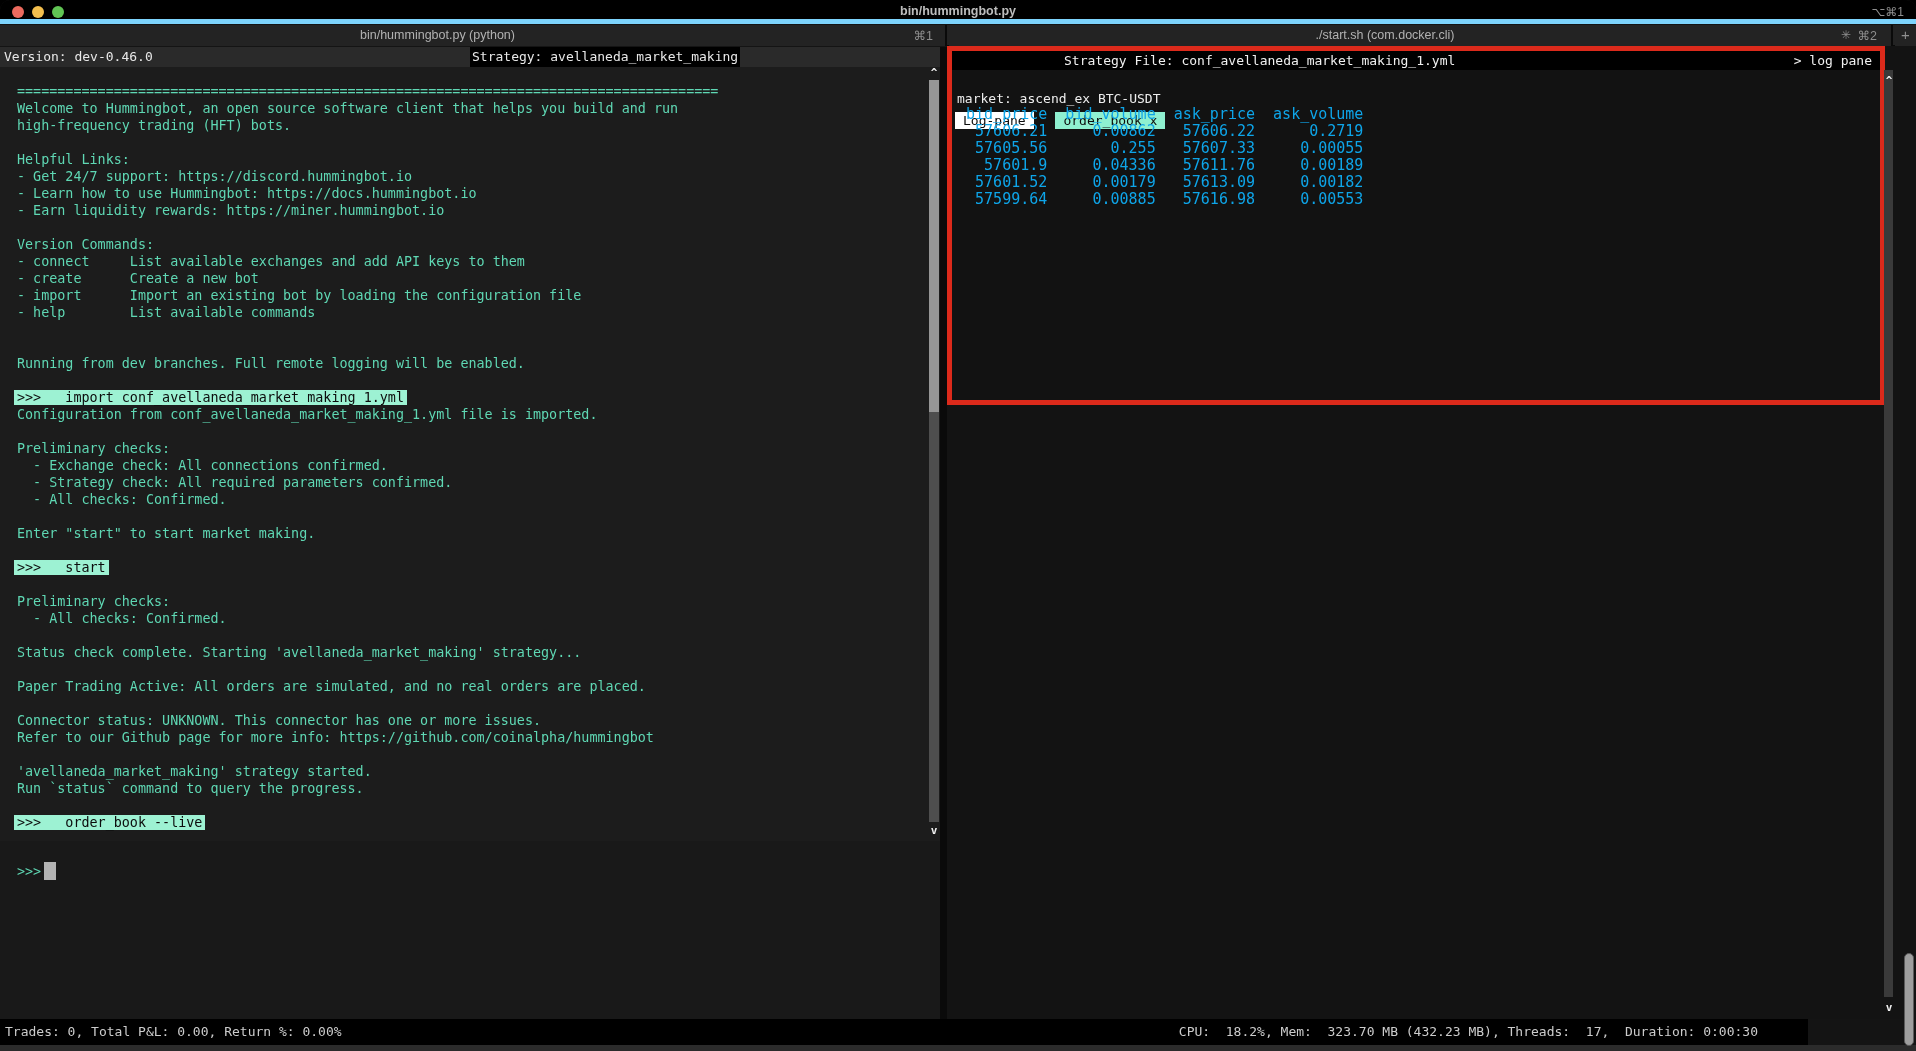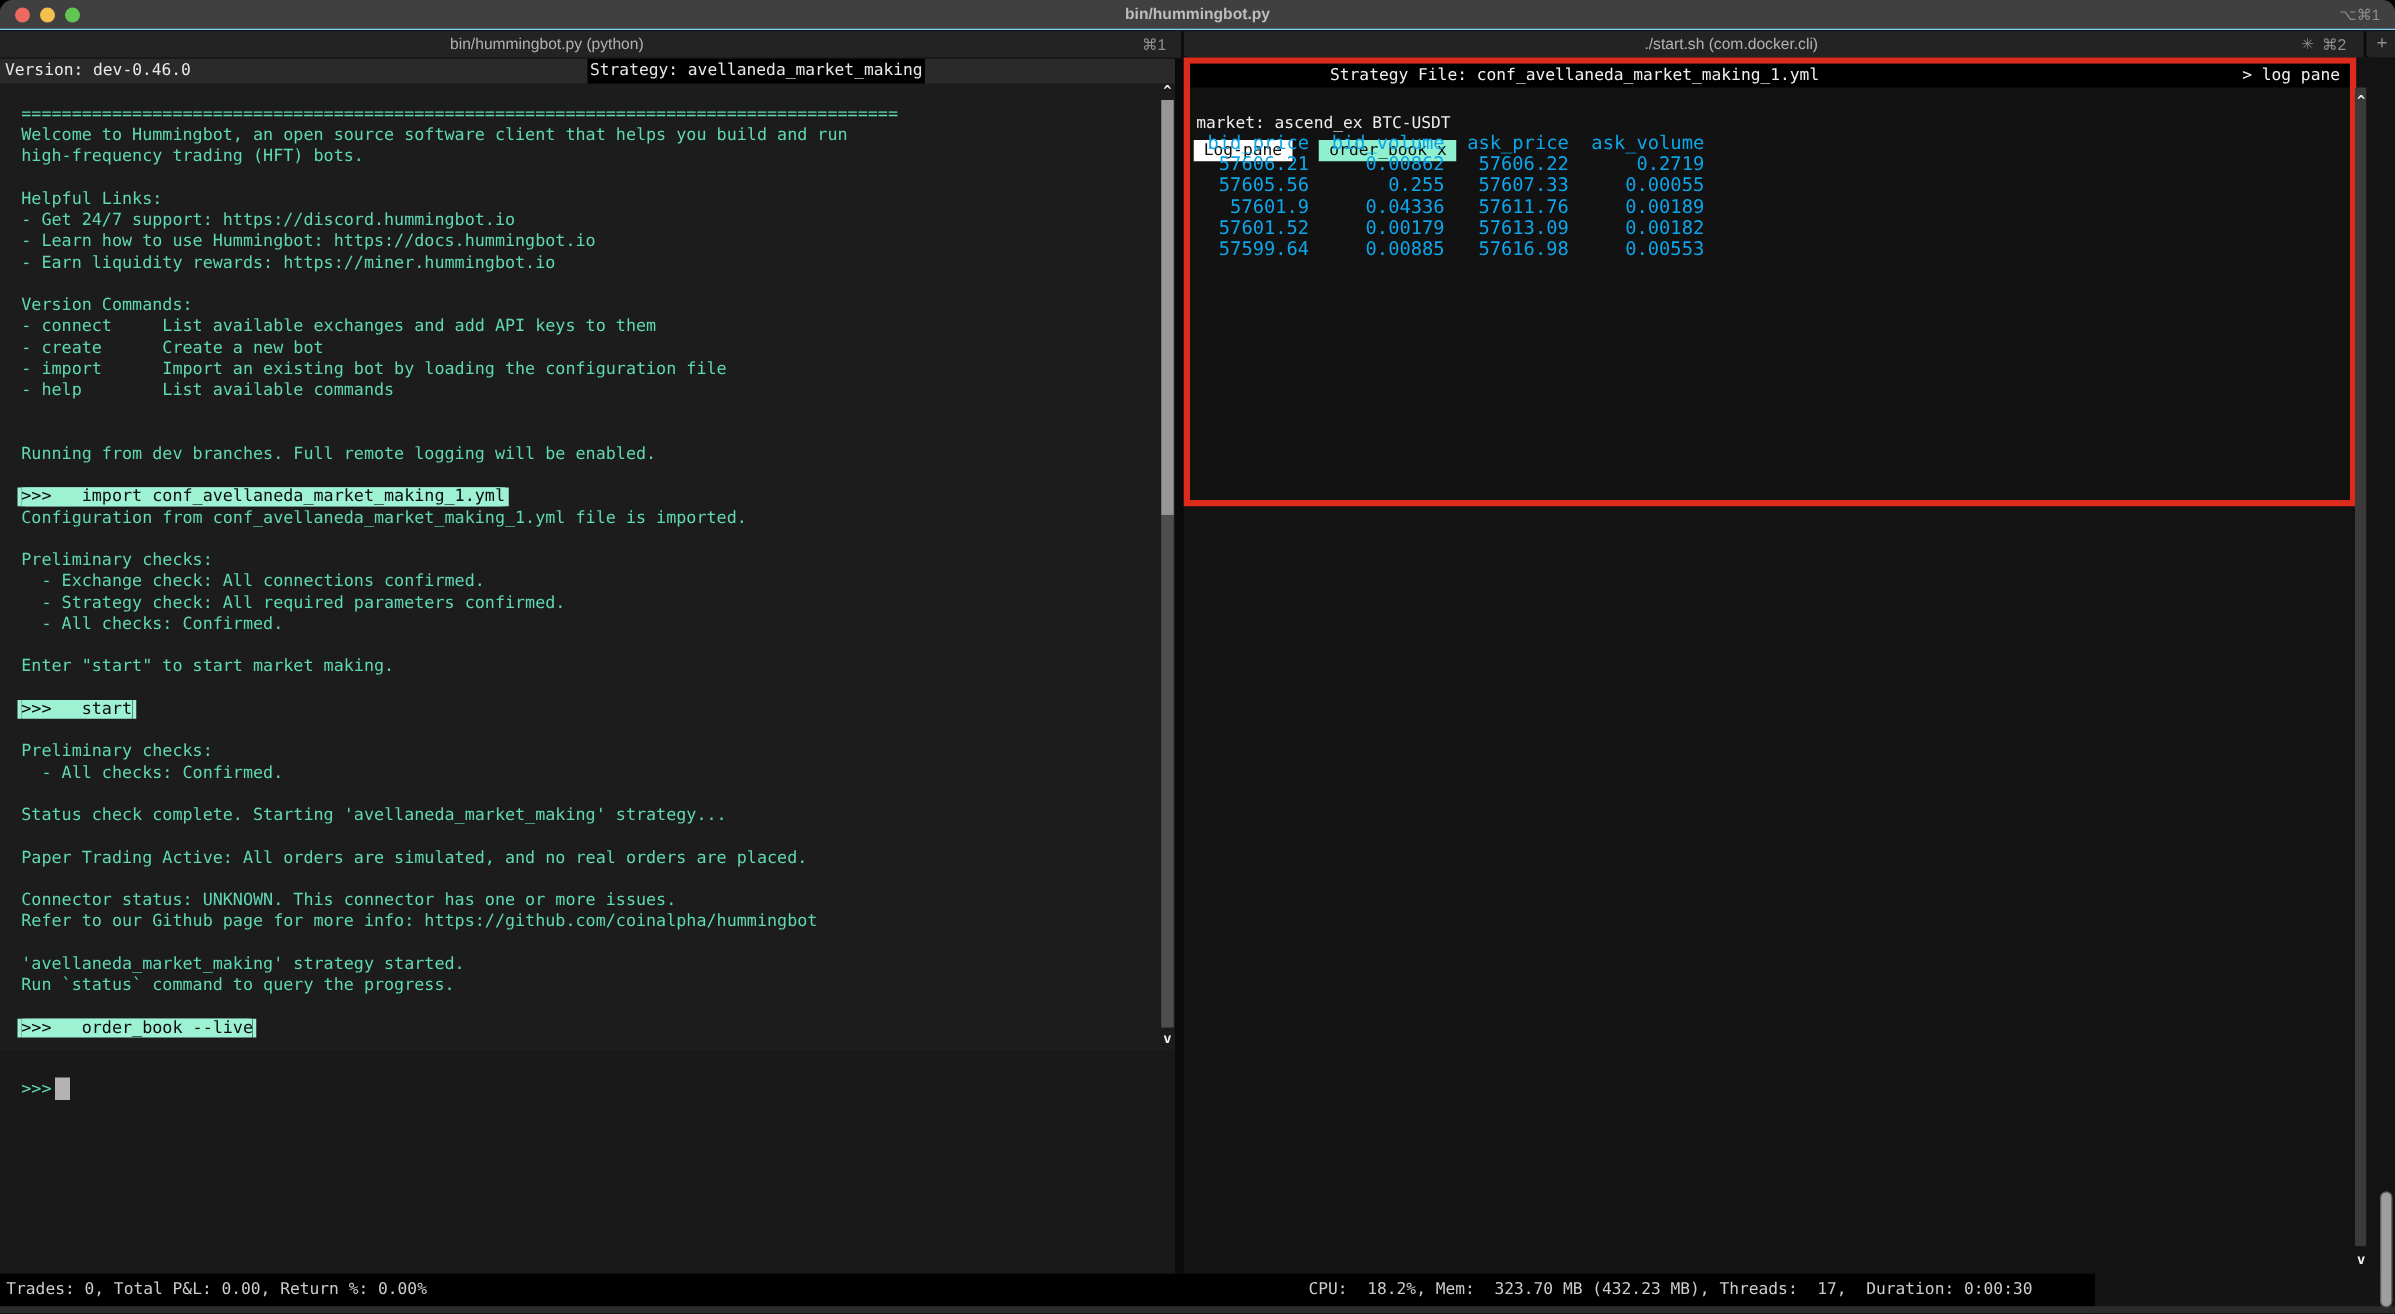--- a/index.html
+++ b/index.html
@@ -5,22 +5,22 @@
   :root{
     --teal:#5fd8b4; --hl-bg:#9df2d3; --hl-fg:#0c0c0c; --red:#dc2a1b;
     --mint-tab:#8ff0d0; --white-tab:#ffffff;
   }
   *{margin:0;padding:0;box-sizing:border-box;}
   html,body{background:#000;}
   .window{position:relative;width:1916px;height:1051px;background:#141414;
           font-family:"Liberation Sans",sans-serif;overflow:hidden;
           border-radius:10px 10px 0 0;}
   
-  .titlebar{position:absolute;left:0;top:0;width:1916px;height:24px;background:#404040;
-            border-bottom:1px solid #7dd3fc;}
+  .titlebar{position:absolute;left:0;top:0;width:1916px;height:24px;background:#000000;
+            border-bottom:5px solid #7dd3fc;}
   .traffic{position:absolute;top:6px;width:12px;height:12px;border-radius:50%;}
   .tl-close{left:12px;background:#ec6a5e;}
   .tl-min{left:32px;background:#f4bf4e;}
   .tl-zoom{left:52px;background:#61c554;}
   .win-title{position:absolute;left:0;right:0;top:4px;text-align:center;color:#bdbdbd;
              font-size:12.5px;font-weight:bold;}
   .win-short{position:absolute;right:12px;top:5px;color:#8f8f8f;font-size:12px;}
   
   .tabbar{position:absolute;left:0;top:25px;width:1916px;height:21px;background:#232323;
           border-bottom:1px solid #0a0a0a;}
@@ -74,21 +74,21 @@
   .rp-book{position:absolute;left:5px;top:55px;color:#0ea5e9;
            font-family:"DejaVu Sans Mono",monospace;font-size:15px;line-height:17px;white-space:pre;}
   .rp-track{position:absolute;left:937px;top:24px;width:9px;height:927px;background:#3a3a3a;}
   .rp-scroll-up{position:absolute;left:935px;top:28px;width:14px;color:#f0f0f0;text-align:center;
                 font-family:"DejaVu Sans Mono",monospace;font-size:11px;font-weight:bold;z-index:4;}
   .rp-scroll-dn{position:absolute;left:935px;top:955px;width:14px;color:#f0f0f0;text-align:center;
                 font-family:"DejaVu Sans Mono",monospace;font-size:11px;font-weight:bold;z-index:4;}
   .mac-thumb{position:absolute;left:1904px;top:953px;width:10px;height:93px;background:#9e9e9e;
              border:1px solid #5a5a5a;border-radius:5px;z-index:5;}
   
-  .statusbar{position:absolute;left:0;top:1019px;width:1676px;height:26px;background:#000;
+  .statusbar{position:absolute;left:0;top:1019px;width:1808px;height:26px;background:#000;
              color:#cccccc;font-family:"DejaVu Sans Mono",monospace;font-size:13px;line-height:26px;}
   .sb-left{position:absolute;left:5px;top:0;white-space:pre;}
   .sb-right{position:absolute;right:50px;top:0;white-space:pre;}
   .bottomstrip{position:absolute;left:0;top:1045px;width:1916px;height:6px;background:#2b2b2b;}
 </style>
 </head>
 <body>
 
 <div class="window">
 

